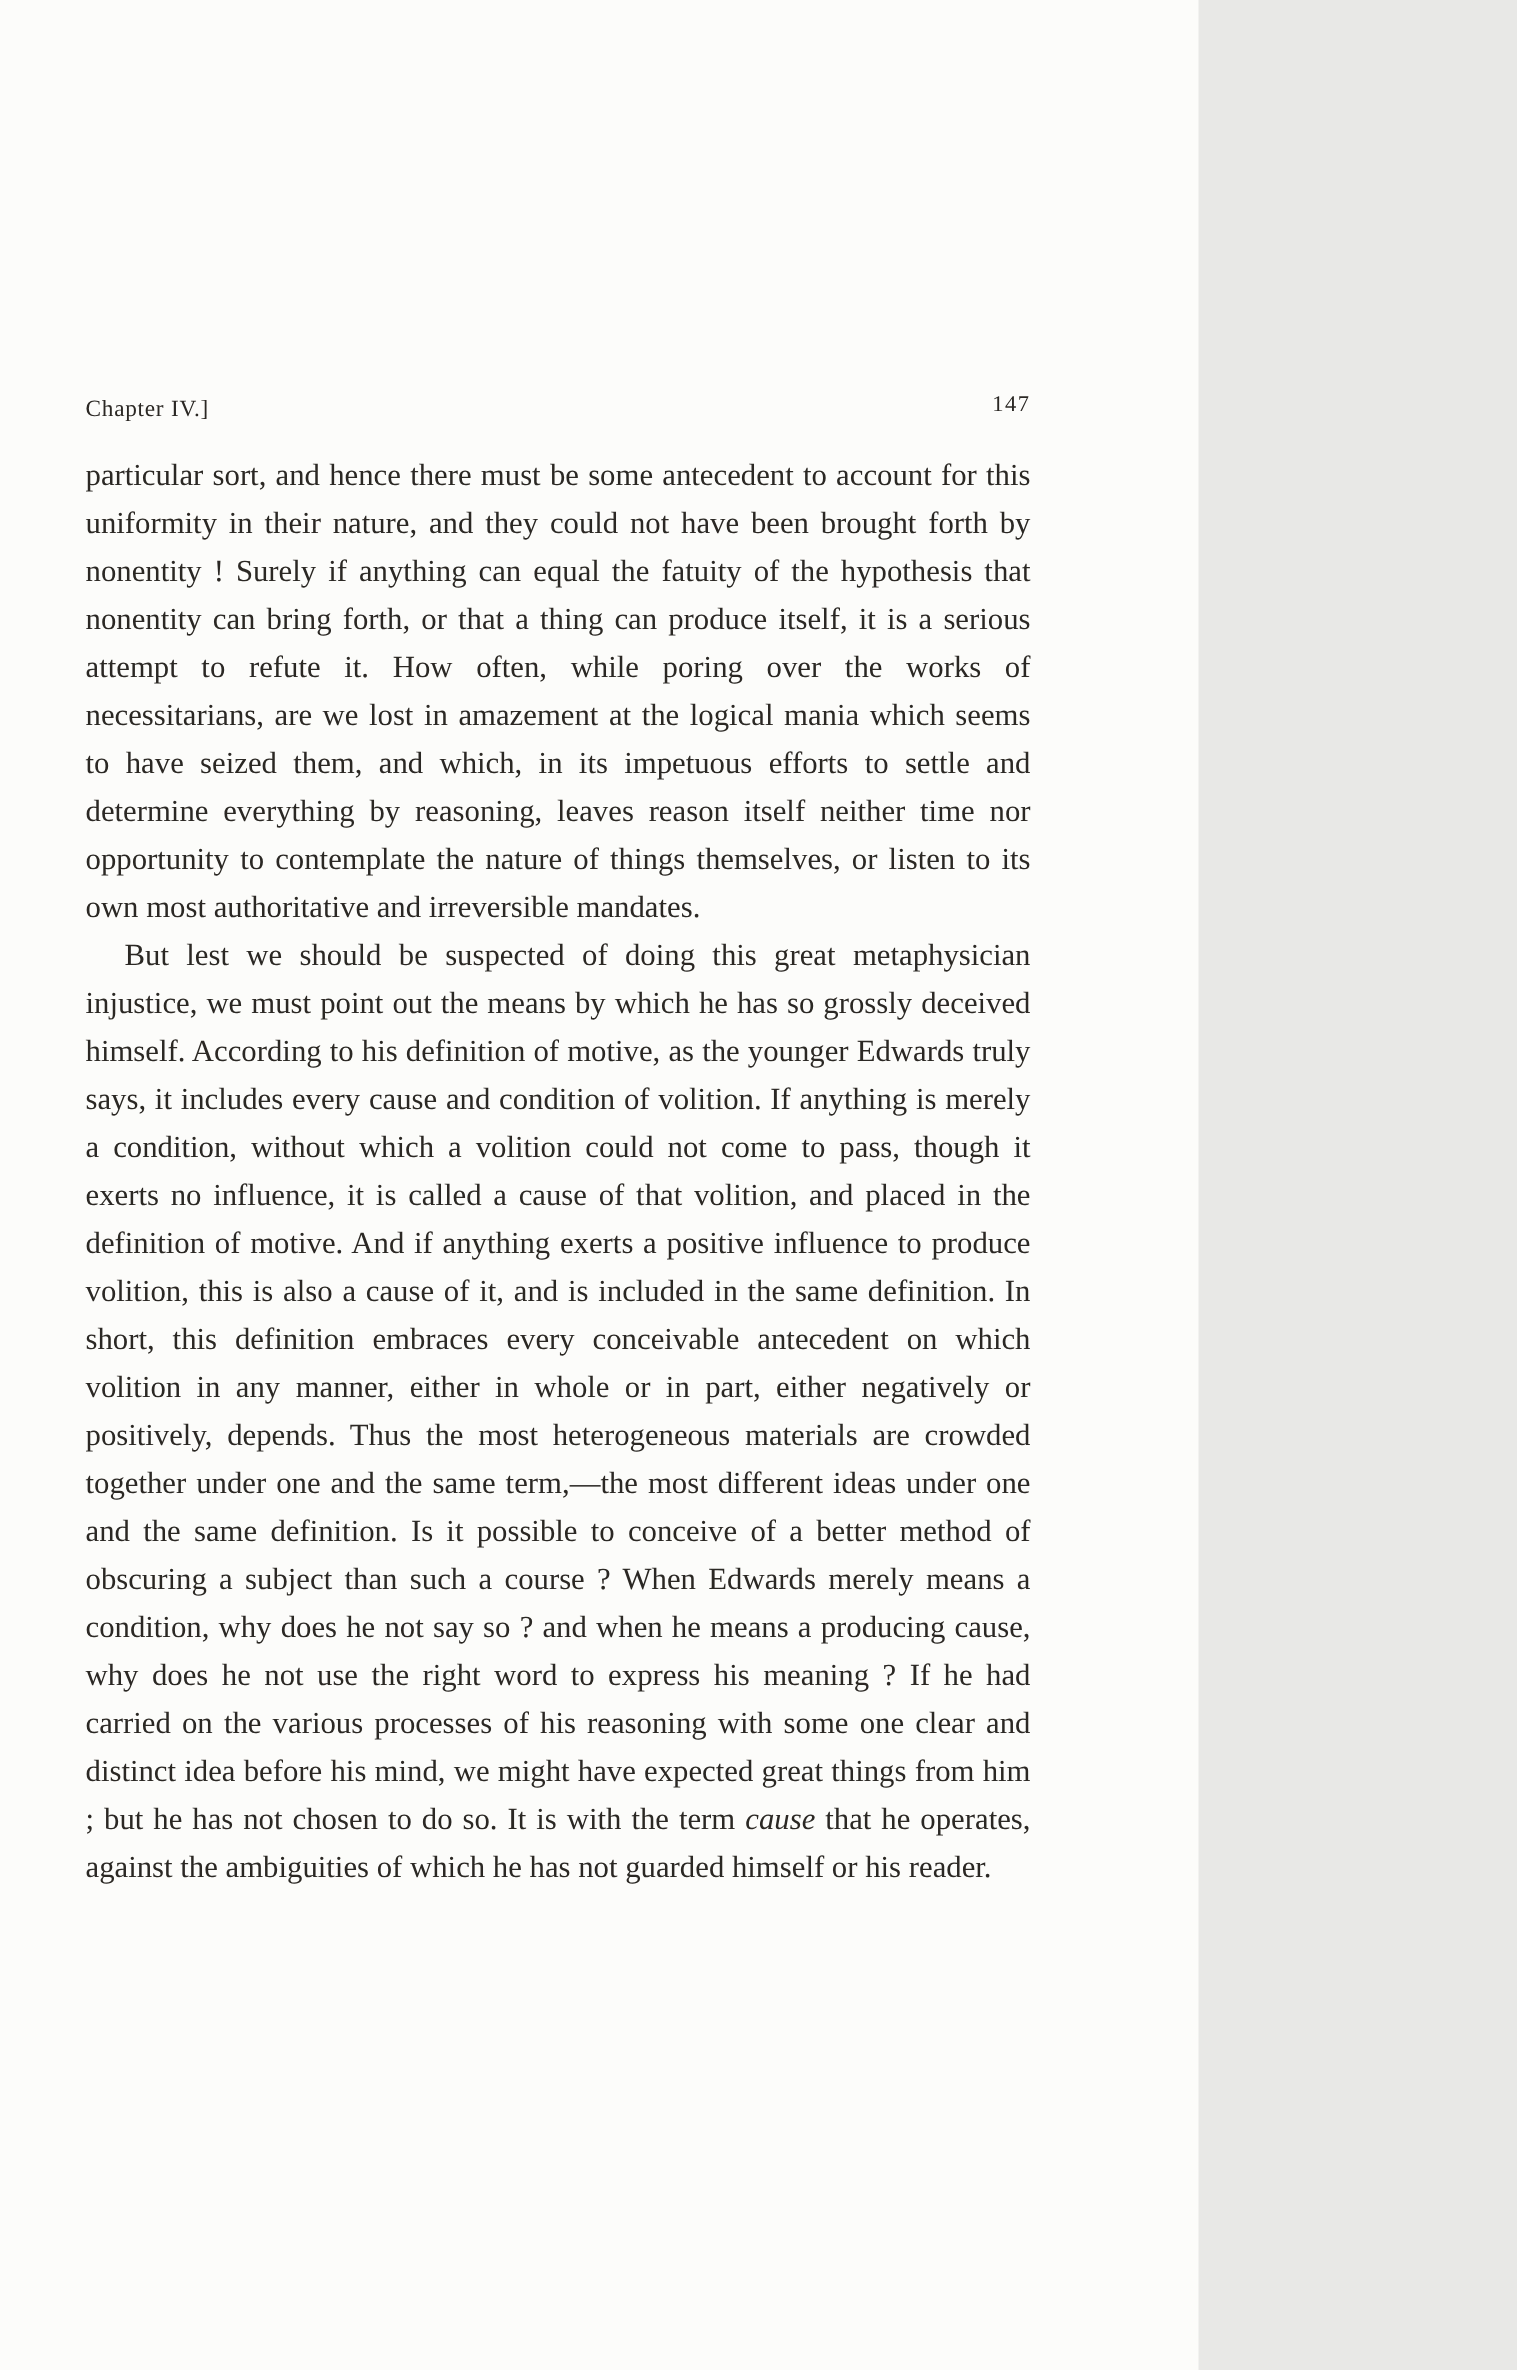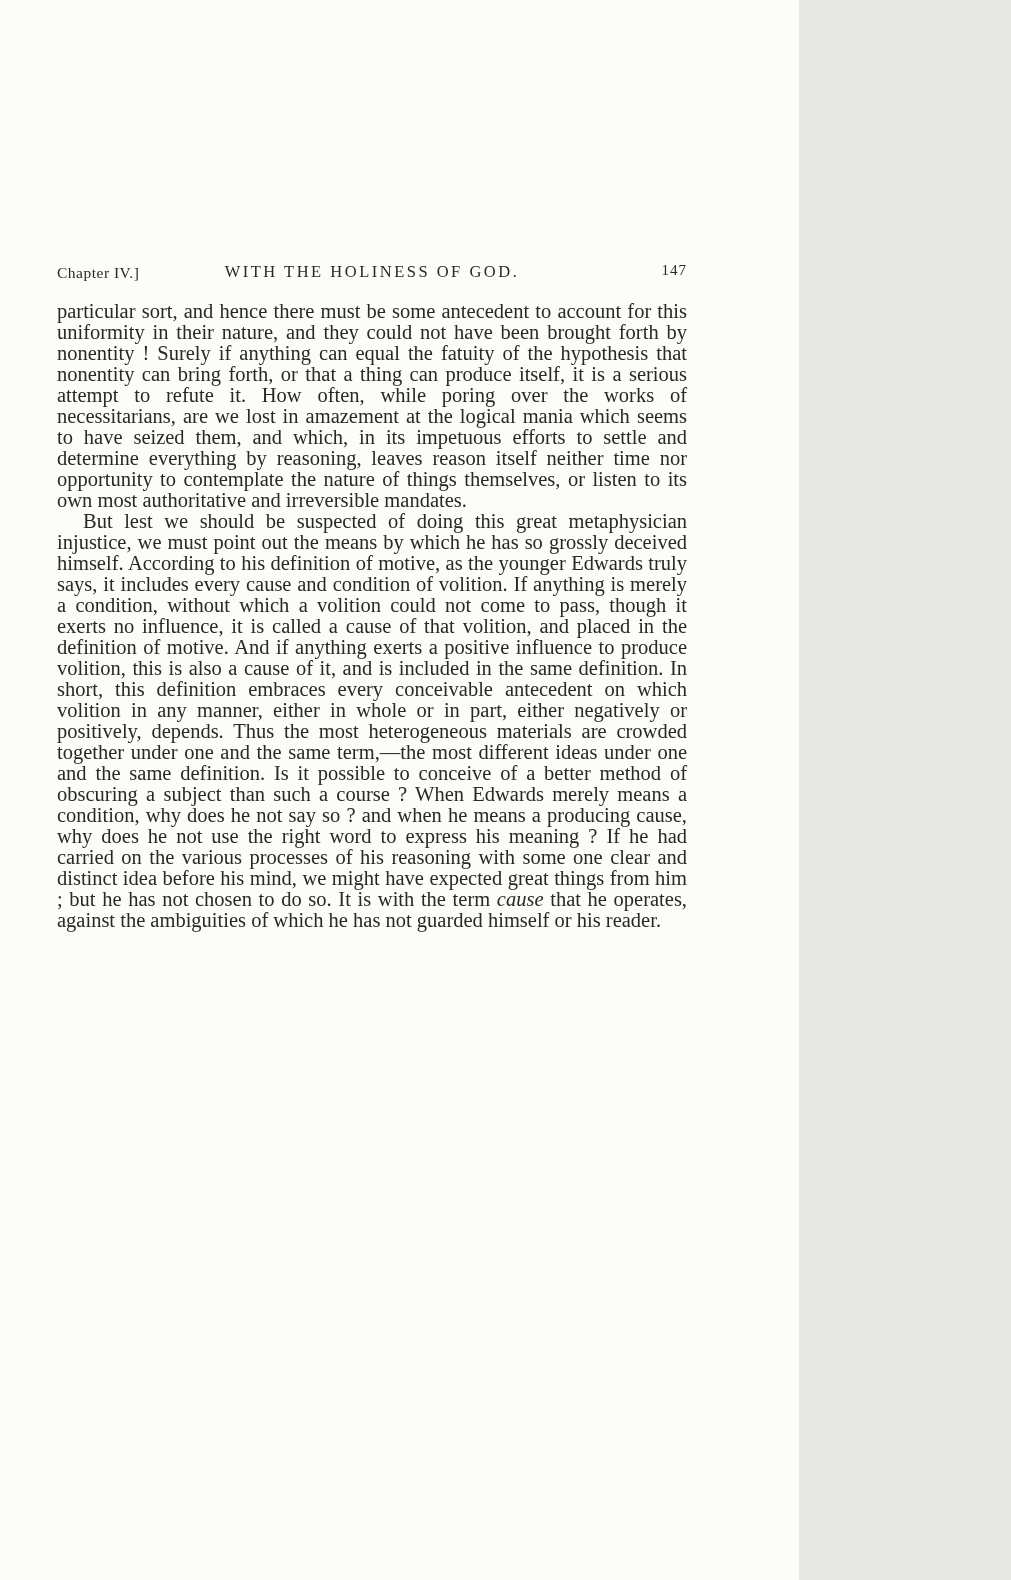--- a/index.html
+++ b/index.html
@@ -48,40 +48,39 @@
     top: 0;
     font-size: 15px;
     letter-spacing: 1px;
   }
   .page-body {
     position: absolute;
     left: 57px;
     top: 301px;
     width: 630px;
     font-size: 20.5px;
-    line-height: 21px;
+    line-height: 32px;
     text-align: justify;
     text-justify: inter-word;
   }
   .para {
     margin: 0;
     padding: 0;
   }
   .para.indent {
     text-indent: 26px;
   }
   .para i {
   }
 </style>
 </head>
 <body>
 
 <div class="page">
   <div class="page-header">
     <span class="chapter-label">Chapter IV.]</span>
-    <span class="running-title">WITH THE HOLINESS OF GOD.</span>
     <span class="page-number">147</span>
   </div>
   <div class="page-body">
       <p class="para"><span>particular sort, and hence there must be some antecedent to account for this uniformity in their nature, and they could not have been brought forth by nonentity !  Surely if anything can equal the fatuity of the hypothesis that nonentity can bring forth, or that a thing can produce itself, it is a serious attempt to refute it.  How often, while poring over the works of necessitarians, are we lost in amazement at the logical mania which seems to have seized them, and which, in its impetuous efforts to settle and determine everything by reasoning, leaves reason itself neither time nor opportunity to contemplate the nature of things themselves, or listen to its own most authoritative and irreversible mandates.</span></p>
       <p class="para indent"><span>But lest we should be suspected of doing this great metaphysician injustice, we must point out the means by which he has so grossly deceived himself.  According to his definition of motive, as the younger Edwards truly says, it includes every cause and condition of volition.  If anything is merely a condition, without which a volition could not come to pass, though it exerts no influence, it is called a cause of that volition, and placed in the definition of motive.  And if anything exerts a positive influence to produce volition, this is also a cause of it, and is included in the same definition.  In short, this definition embraces every conceivable antecedent on which volition in any manner, either in whole or in part, either negatively or positively, depends.  Thus the most heterogeneous materials are crowded together under one and the same term,—the most different ideas under one and the same definition.  Is it possible to conceive of a better method of obscuring a subject than such a course ?  When Edwards merely means a condition, why does he not say so ?  and when he means a producing cause, why does he not use the right word to express his meaning ?  If he had carried on the various processes of his reasoning with some one clear and distinct idea before his mind, we might have expected great things from him ; but he has not chosen to do so.  It is with the term </span><i>cause</i><span> that he operates, against the ambiguities of which he has not guarded himself or his reader.</span></p>
     </div>
 </div>
 
 </body></html>

